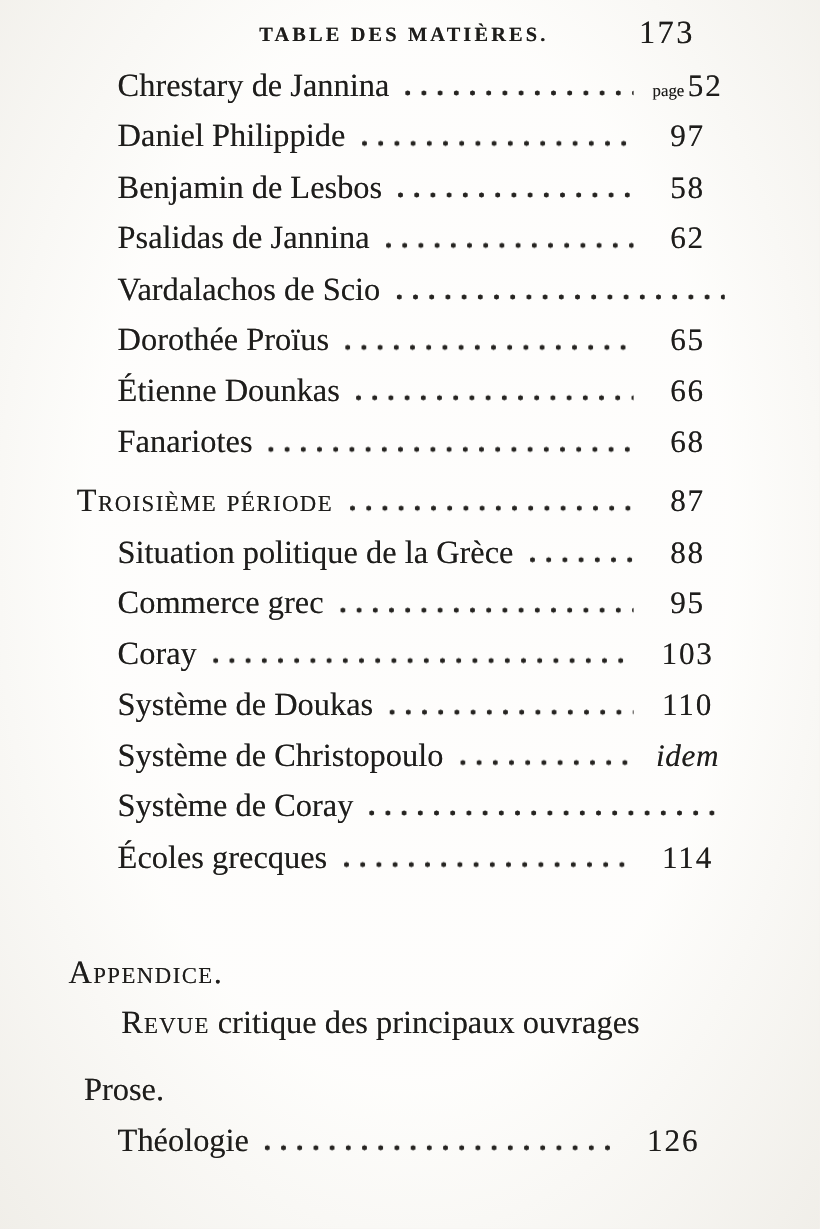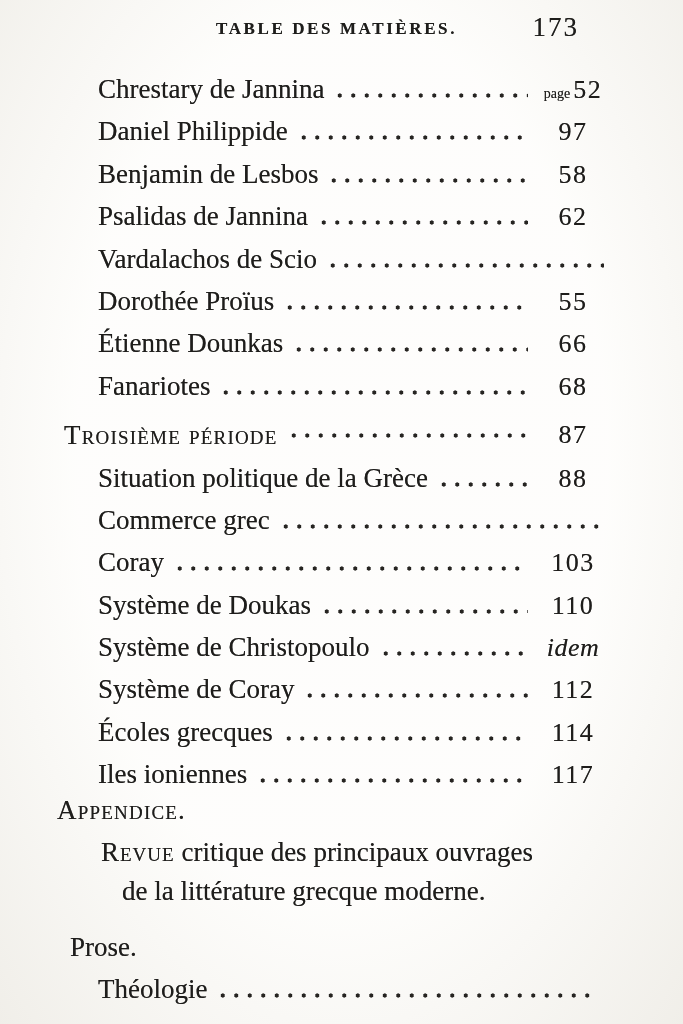--- a/index.html
+++ b/index.html
@@ -24,21 +24,21 @@
     position:absolute; left:216px; top:7px;
     font-size:17px; font-weight:600; letter-spacing:2.6px;
     white-space:nowrap;
   }
   .runhead-folio{
     position:absolute; right:104px; top:0;
     font-size:27px; letter-spacing:2px;
   }
 
   
-  .toc{ position:absolute; top:68px; left:0; right:0; }
+  .toc{ position:absolute; top:50px; left:0; right:0; }
   .row{
     display:flex; align-items:baseline;
     height:42.4px; line-height:42.4px;
     padding-left:98px; padding-right:72px;
     font-size:27px; white-space:nowrap;
   }
   .row .label{ flex:0 0 auto; }
   .leader{
     flex:1 1 auto; height:5px; margin:0 7px 0 9px;
     background-image:radial-gradient(circle, #262421 1.9px, rgba(0,0,0,0) 2.3px);
@@ -46,21 +46,21 @@
     background-repeat:repeat-x;
     background-position:left bottom;
   }
   .pagecol{
     flex:0 0 auto; min-width:76px; text-align:center;
     font-size:26px; letter-spacing:1.5px;
   }
   .page-word{ font-size:14px; letter-spacing:0; margin-right:3px; }
   .row.section{
     padding-left:64px; margin-top:7px;
-    font-variant:small-caps; letter-spacing:1.2px;align-items:center;
+    font-variant:small-caps; letter-spacing:1.2px;
   }
   .pagecol.italic{ font-style:italic; letter-spacing:.5px; }
 
   
   .appendix{ position:absolute; top:788px; left:0; right:12px; }
   .appx-heading{
     padding-left:57px; height:44px; line-height:44px;
     font-size:27px; font-variant:small-caps; letter-spacing:1.2px;
   }
   .appx-revue1{ padding-left:101px; height:40px; line-height:40px; font-size:27px; }
@@ -106,21 +106,21 @@
     </div>
 
     <div class="row">
       <span class="label">Vardalachos de Scio</span>
       <span class="leader"></span>
     </div>
 
     <div class="row">
       <span class="label">Dorothée Proïus</span>
       <span class="leader"></span>
-      <span class="pagecol">55</span>
+      <span class="pagecol">65</span>
     </div>
 
     <div class="row">
       <span class="label">Étienne Dounkas</span>
       <span class="leader"></span>
       <span class="pagecol">66</span>
     </div>
 
     <div class="row">
       <span class="label">Fanariotes</span>
@@ -136,20 +136,21 @@
 
     <div class="row">
       <span class="label">Situation politique de la Grèce</span>
       <span class="leader"></span>
       <span class="pagecol">88</span>
     </div>
 
     <div class="row">
       <span class="label">Commerce grec</span>
       <span class="leader"></span>
+      <span class="pagecol">95</span>
     </div>
 
     <div class="row">
       <span class="label">Coray</span>
       <span class="leader"></span>
       <span class="pagecol">103</span>
     </div>
 
     <div class="row">
       <span class="label">Système de Doukas</span>
@@ -159,41 +160,35 @@
 
     <div class="row">
       <span class="label">Système de Christopoulo</span>
       <span class="leader"></span>
       <span class="pagecol italic">idem</span>
     </div>
 
     <div class="row">
       <span class="label">Système de Coray</span>
       <span class="leader"></span>
-      <span class="pagecol">112</span>
     </div>
 
     <div class="row">
       <span class="label">Écoles grecques</span>
       <span class="leader"></span>
       <span class="pagecol">114</span>
     </div>
 
-    <div class="row">
-      <span class="label">Iles ioniennes</span>
-      <span class="leader"></span>
-      <span class="pagecol">117</span>
-    </div>
 
   </div>
 
   <div class="appendix">
     <div class="appx-heading">Appendice.</div>
     <div class="appx-revue1"><span class="lead-smallcaps">Revue</span><span> critique des principaux ouvrages</span></div>
-    <div class="appx-revue2">de la littérature grecque moderne.</div>
     <div class="appx-prose">Prose.</div>
     <div class="row">
       <span class="label">Théologie</span>
       <span class="leader"></span>
+      <span class="pagecol">126</span>
     </div>
   </div>
 
 </div>
 
 </body></html>

